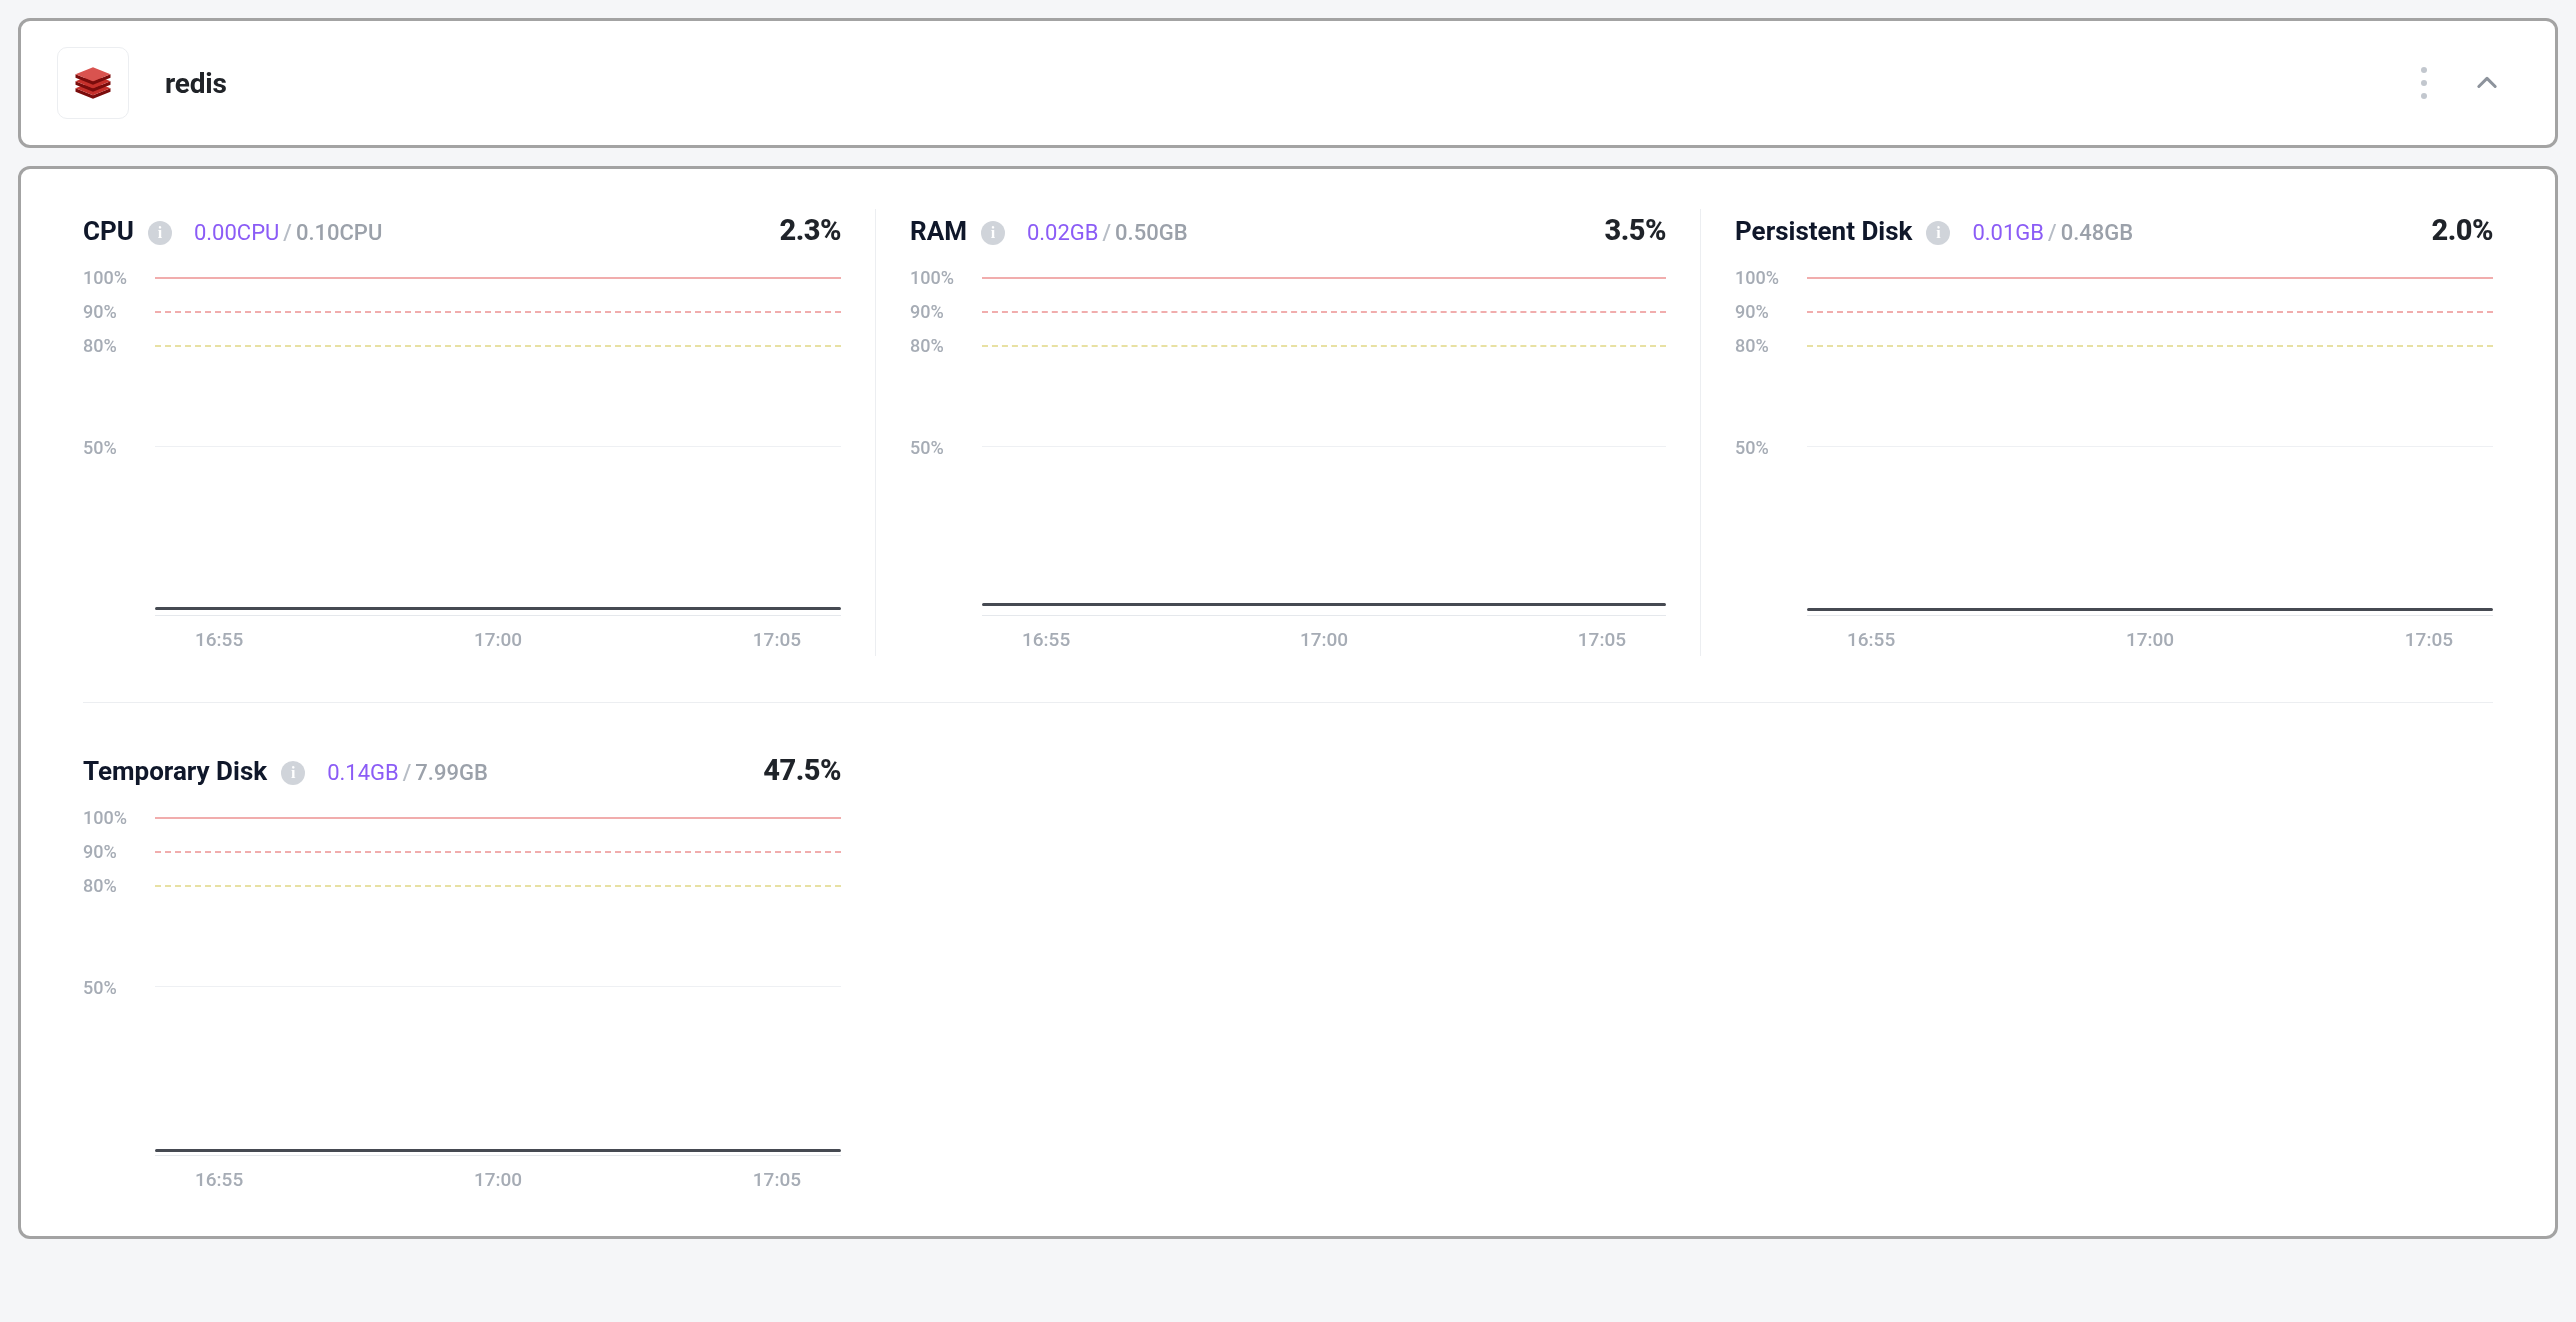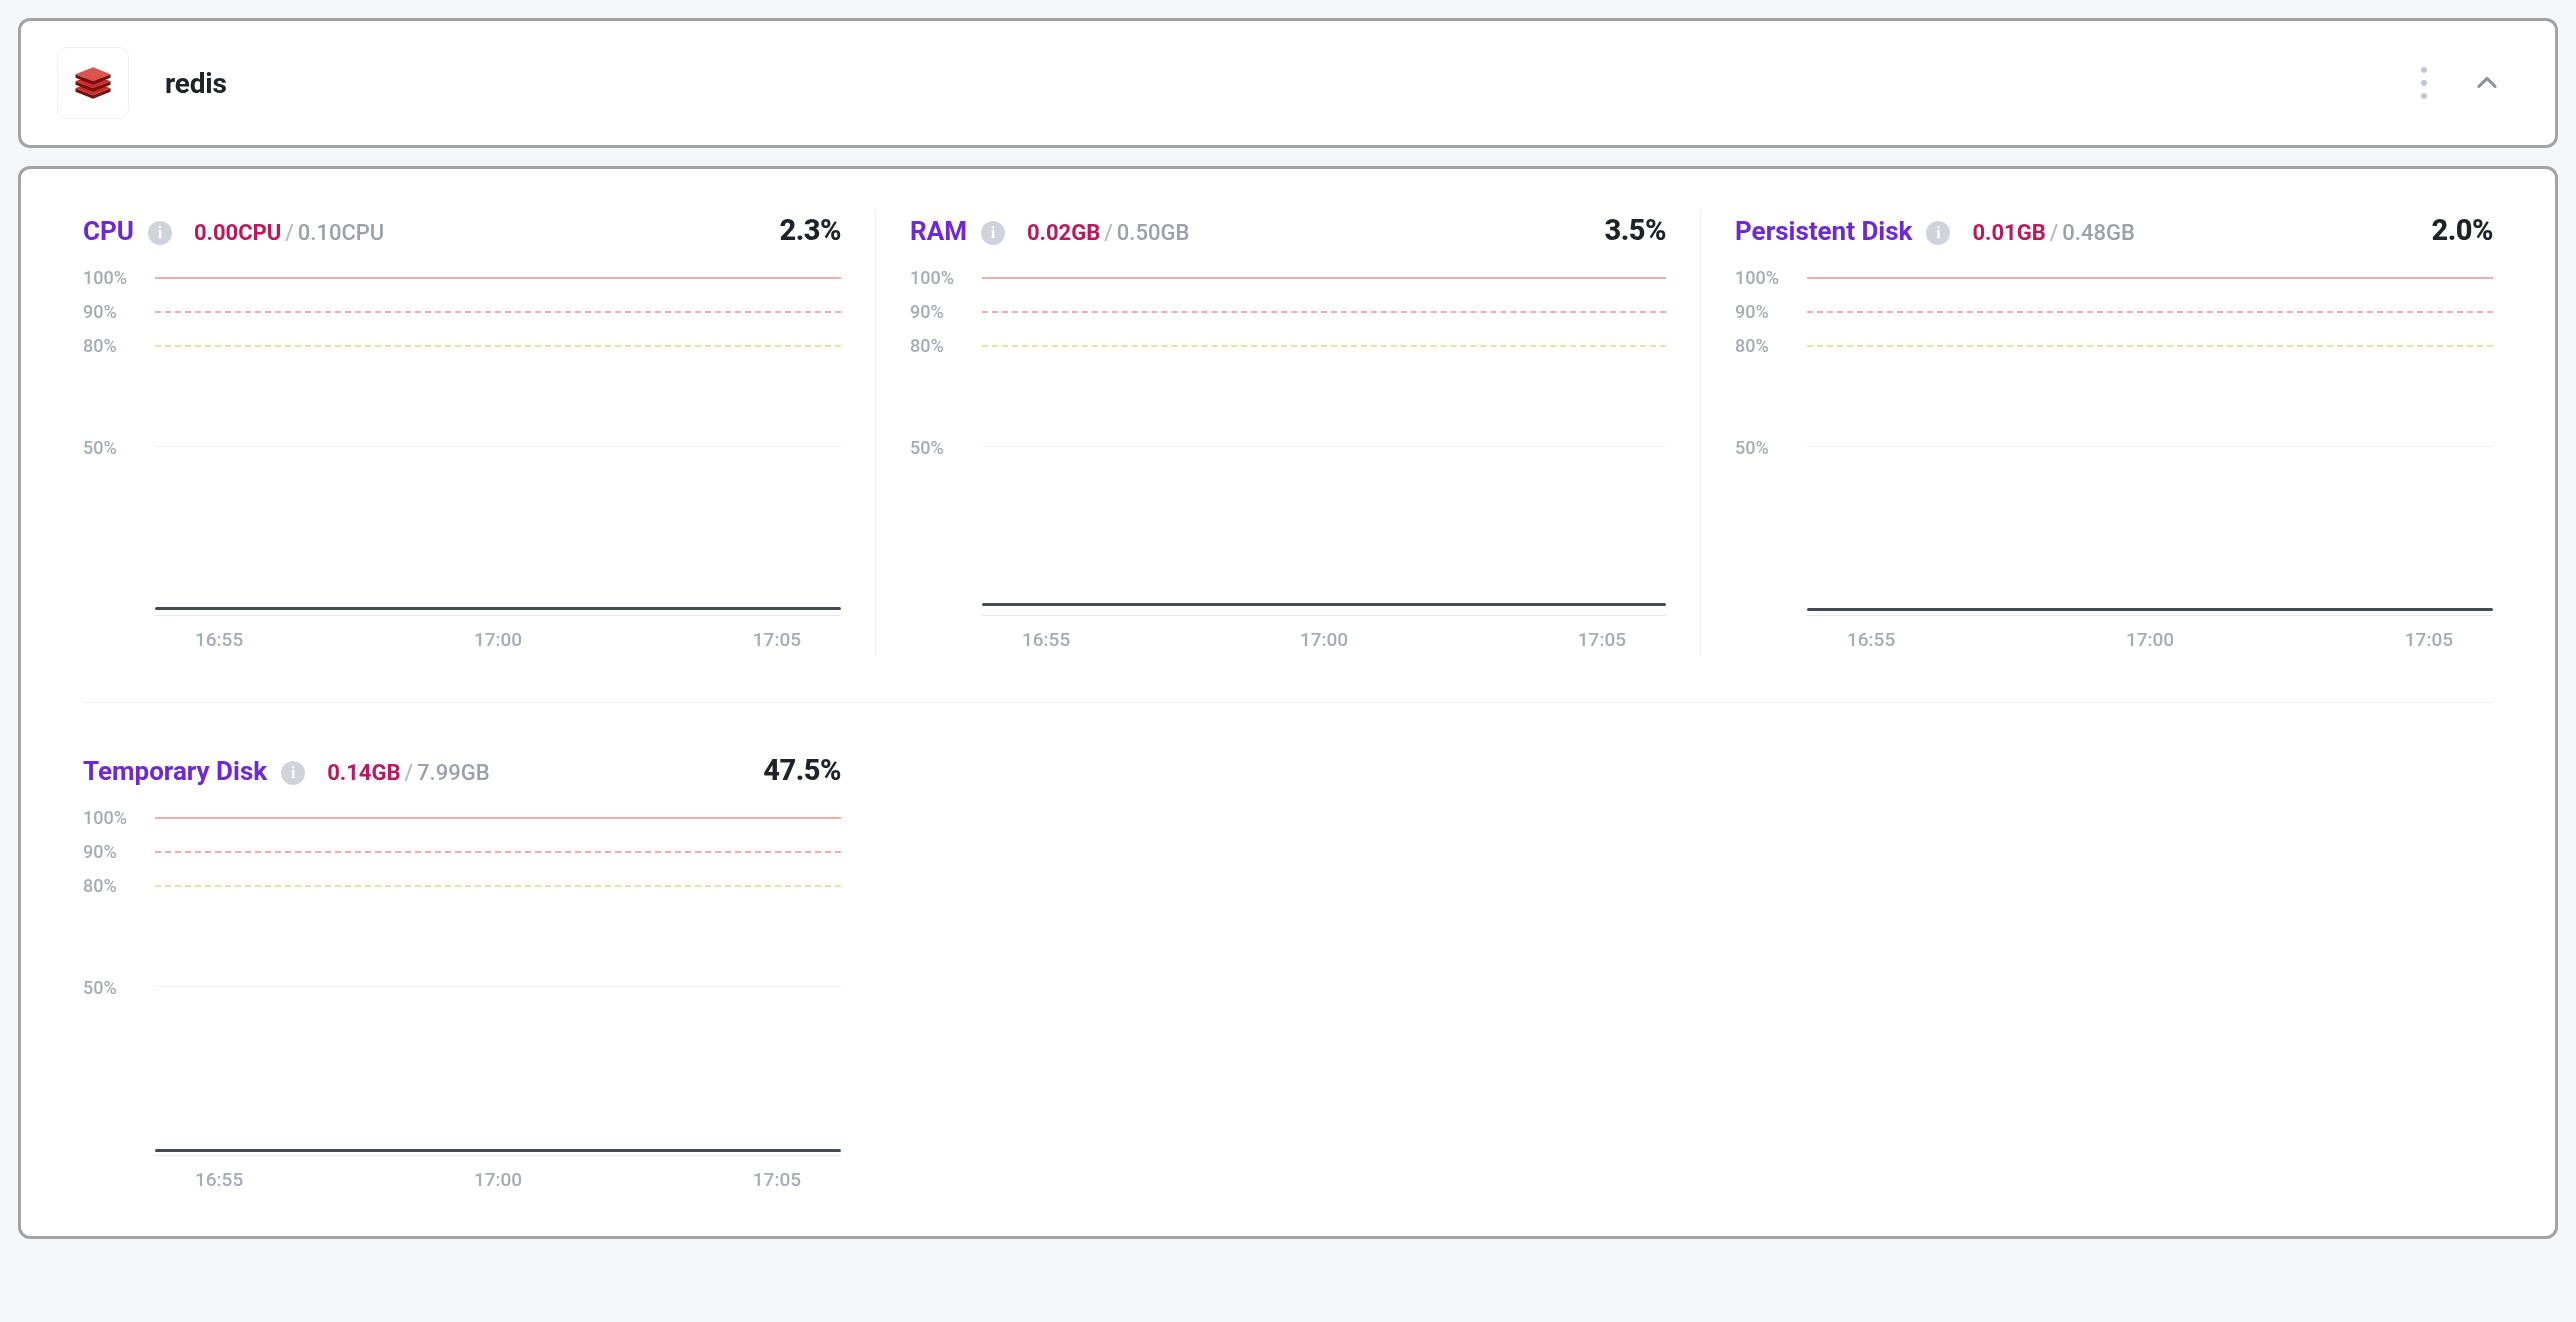--- a/index.html
+++ b/index.html
@@ -83,21 +83,21 @@
     border-right: 1px solid #eceef1;
   }
   .chart-head {
     display: flex;
     align-items: baseline;
     gap: 14px;
   }
   .chart-title {
     font-size: 26px;
     font-weight: 700;
-    color: #6d28d9;
+    color: #0f172a;
   }
   .info-icon {
     width: 24px;
     height: 24px;
     border-radius: 50%;
     background: #d0d4da;
     color: #fff;
     display: inline-flex;
     align-items: center;
     justify-content: center;
@@ -107,21 +107,21 @@
     font-family: Georgia, 'Times New Roman', serif;
     position: relative;
     top: -2px;
   }
   .usage {
     font-size: 22px;
     color: #6b7280;
     font-weight: 500;
     margin-left: 8px;
   }
-  .usage .used { color: #be185d; font-weight:700; }
+  .usage .used { color: #8b5cf6; font-weight:400; }
   .usage .sep  { color: #b6bcc5; margin: 0 4px; }
   .usage .limit{ color: #9ba1aa; font-weight:500; }
   .percent {
     margin-left: auto;
     font-size: 29px;
     font-weight: 800;
     color: #1f2329;
     letter-spacing: -0.5px;
   }
   .chart-area {

